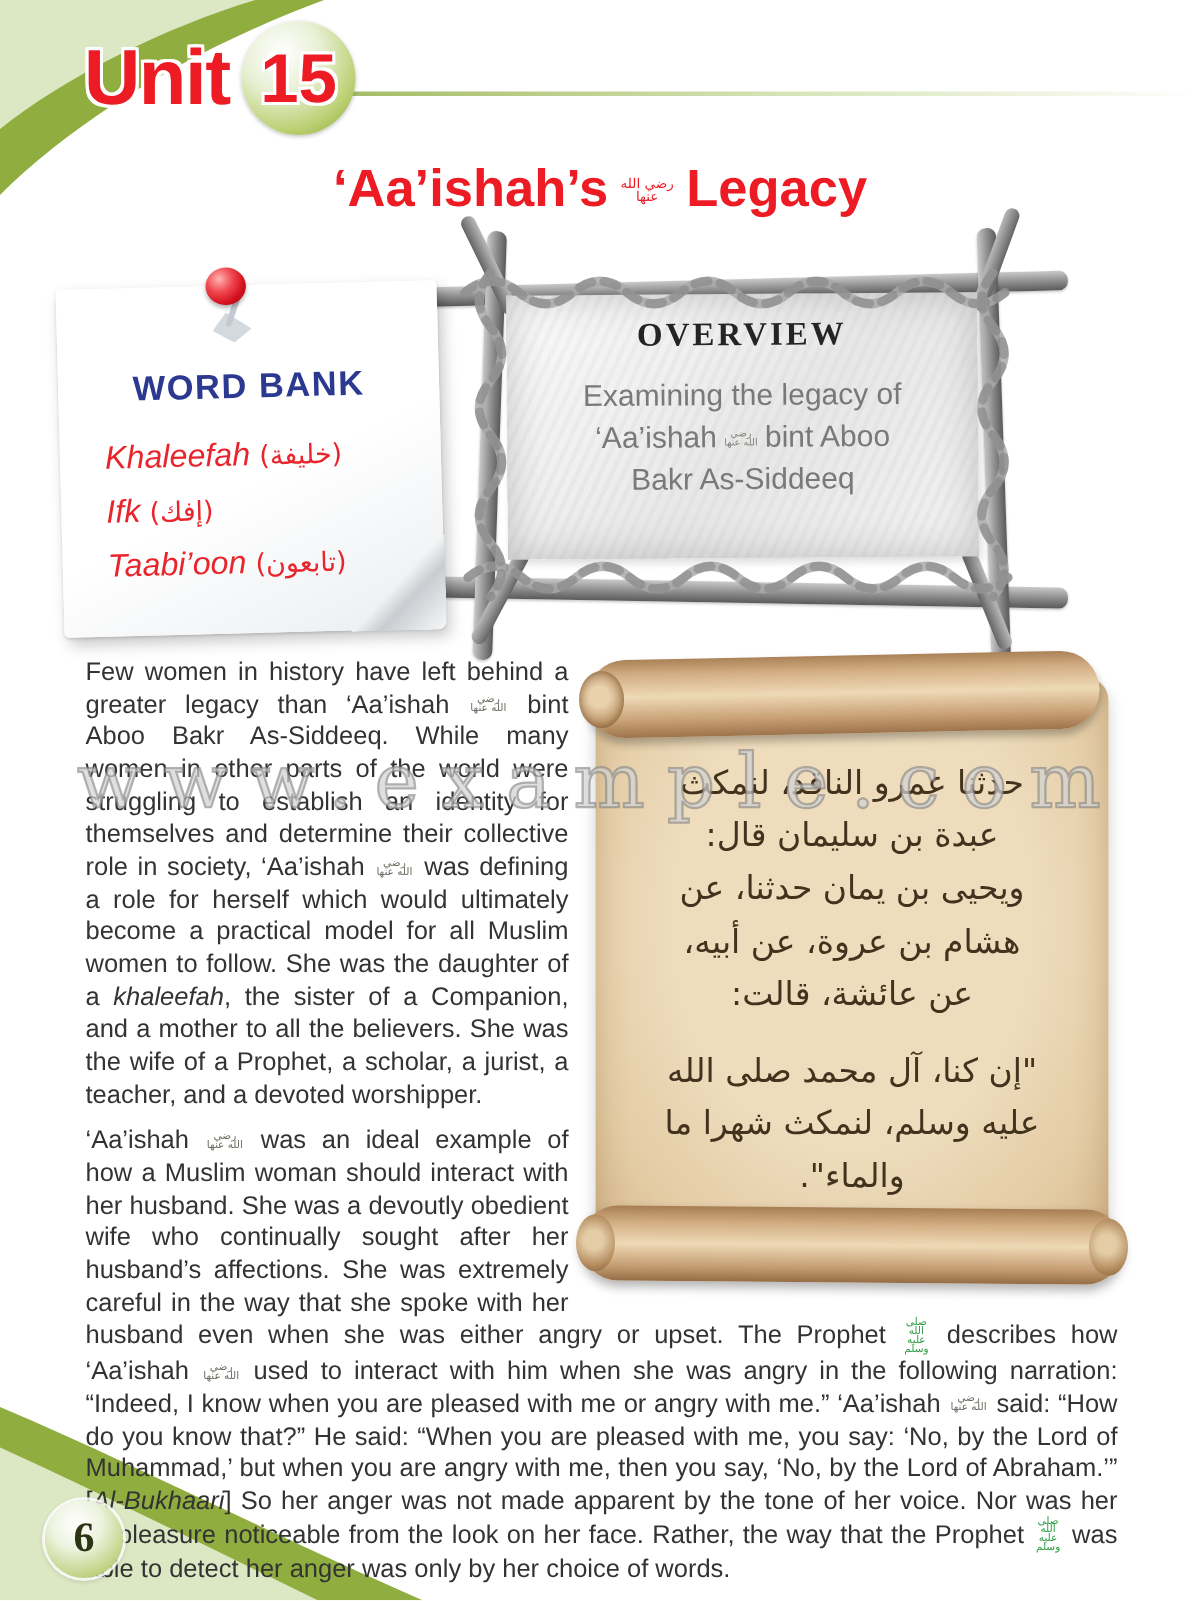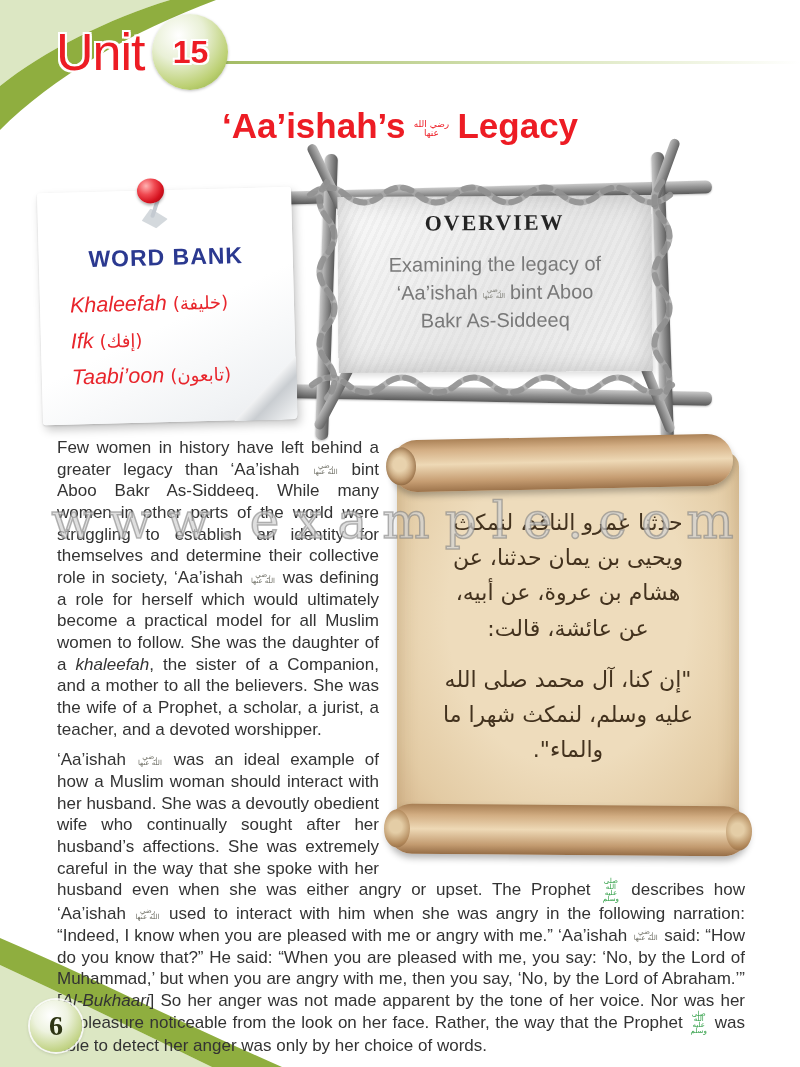--- a/index.html
+++ b/index.html
@@ -8,32 +8,32 @@
     position:relative; width:800px; height:1067px; background:#fff; overflow:hidden;
     font-family:"Liberation Sans", sans-serif; color:#333;
   }
   
   .corner-svg { position:absolute; pointer-events:none; }
   .corner-tl { left:0; top:0; }
   .corner-bl { left:0; bottom:0; }
   
   .unit-header { position:absolute; left:56px; top:14px; display:flex; align-items:center; z-index:3; }
   .unit-word {
-    font-size:52px; font-weight:normal; color:#ed1c24; letter-spacing:-1px;
+    font-size:52px; font-weight:bold; color:#ed1c24; letter-spacing:-1px;
     text-shadow:-2px -2px 0 #fff, 2px -2px 0 #fff, -2px 2px 0 #fff, 2px 2px 0 #fff,
                  0 -2px 0 #fff, 0 2px 0 #fff, -2px 0 0 #fff, 2px 0 0 #fff;
   }
   .unit-circle {
     width:76px; height:76px; margin-left:8px; border-radius:50%;
     background:radial-gradient(circle at 35% 28%, #ffffff 0%, #e9f0d6 35%, #bcd073 70%, #92b045 92%, #86a43c 100%);
     box-shadow:0 1px 3px rgba(0,0,0,.25);
     display:flex; align-items:center; justify-content:center;
   }
   .unit-number {
-    font-size:32px; font-weight:bold; color:#ed1c24;
+    font-size:46px; font-weight:bold; color:#ed1c24;
     text-shadow:-2px -2px 0 #fff, 2px -2px 0 #fff, -2px 2px 0 #fff, 2px 2px 0 #fff;
   }
   .header-line {
     position:absolute; left:218px; top:61px; right:0; height:3px; z-index:2;
     background:linear-gradient(to right, #a2bb62, #d9e5bb 55%, #f2f6e6 85%, rgba(255,255,255,0));
   }
   
   .page-title {
     position:absolute; left:0; top:106px; width:100%; text-align:center; z-index:3;
     color:#ed1c24; font-size:35px; font-weight:bold; letter-spacing:0;
@@ -241,20 +241,21 @@
   <div class="watermark">www.example.com</div>
 
   <div class="content">
 
     <div class="scroll-wrap">
       <div class="parchment"></div>
       <div class="roll-top"></div>
       <div class="roll-bottom"></div>
       <div class="scroll-text">
         <div>حدثنا عمرو الناقد، لنمكث</div>
+        <div>عبدة بن سليمان قال:</div>
         <div>ويحيى بن يمان حدثنا، عن</div>
         <div>هشام بن عروة، عن أبيه،</div>
         <div>عن عائشة، قالت:</div>
         <div class="scroll-gap"></div>
         <div>"إن كنا، آل محمد صلى الله</div>
         <div>عليه وسلم، لنمكث شهرا ما</div>
         <div>والماء".</div>
       </div>
     </div>
 

